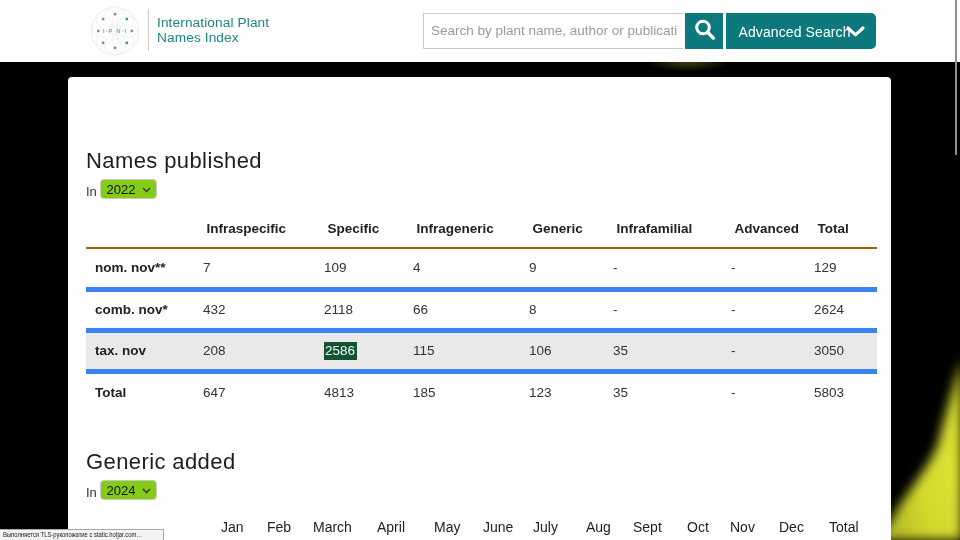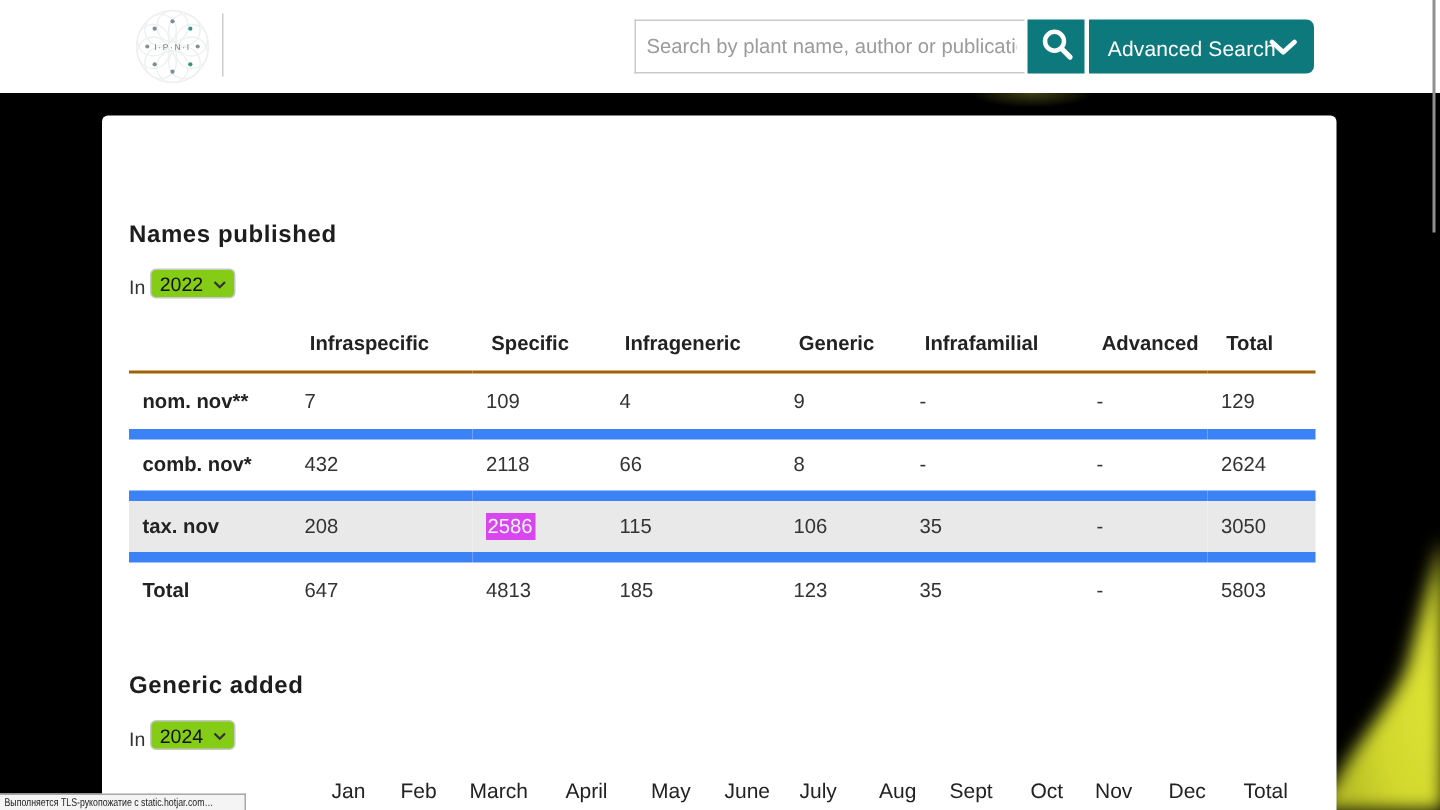--- a/index.html
+++ b/index.html
@@ -20,34 +20,34 @@
   #dark { position:absolute; left:0; top:62px; width:960px; height:478px; z-index:1;
     background:
       radial-gradient(ellipse 55px 13px at 688px 0px, rgba(125,125,42,0.5), rgba(0,0,0,0) 75%),
       #000;
   }
 
   
   #card { position:absolute; left:68px; top:77px; width:823px; height:463px; background:#fff; border-radius:4px 4px 0 0; z-index:2; }
   #cardhead { position:absolute; left:0; top:0; width:823px; height:48px; background:#f7f7f7; border-bottom:1px solid #e2e2e2; border-radius:4px 4px 0 0; }
   #cardhead .t { position:absolute; left:17px; top:13.5px; font-size:18.5px; font-weight:bold; letter-spacing:0.7px; color:#242424; }
-  h2.sec { position:absolute; left:18px; font-size:16px; font-weight:bold; color:#1d1d1d; letter-spacing:0.4px; }
+  h2.sec { position:absolute; left:18px; font-size:22px; font-weight:normal; color:#1d1d1d; letter-spacing:0.4px; }
   .inrow { position:absolute; left:18px; font-size:13px; color:#333;text-align:right; }
   .sel { position:absolute; width:57px; height:20px; background:#84cc16; border:1px solid #c8c8c8; border-radius:4px; font-size:13px; color:#101010; }
   .sel .v { position:absolute; left:5.5px; top:2px; }
   .sel svg { position:absolute; right:5px; top:6.5px; }
 
   
   #t1 { position:absolute; left:18px; top:132px; border-collapse:collapse; table-layout:fixed; width:791px; font-size:13.5px; color:#333; }
   #t1 th { font-weight:bold; color:#222; text-align:left; padding:0 0 0 12.5px; height:39px; border-bottom:2px solid #a16207; vertical-align:middle; }
-  #t1 td { padding:0 0 0 9px; height:41px; border-bottom:7px solid #3b82f6; vertical-align:middle; }
+  #t1 td { padding:0 0 0 9px; height:41px; border-bottom:5px solid #3b82f6; vertical-align:middle; }
   #t1 td.lbl { font-weight:bold; color:#222; }
   #t1 tr.last td { border-bottom:none; }
   #t1 tr.hl td { background:#e9e9e9; }
-  .selblue { background:#d946ef; color:#eef8ff; padding:1px 2px 2px 1px; }
+  .selblue { background:#14532d; color:#eef8ff; padding:1px 2px 2px 1px; }
 
   
   .mon { position:absolute; top:519px; font-size:14px; font-weight:normal; color:#222; line-height:17px; z-index:3; }
 
   
   #tooltip { position:absolute; left:0; top:529px; width:164px; height:11px; background:#f4f4f4; border:1px solid #a8a8a8; border-left:none; border-bottom:none; z-index:5; font-size:7.5px; color:#1a1a1a; line-height:10px; padding-left:3px; white-space:nowrap; overflow:visible; }
 
   
   #scrollthumb { position:absolute; left:955px; top:0; width:2px; height:155px; background:#909090; z-index:6; }
 </style>
@@ -91,20 +91,21 @@
         <circle cx="42.80" cy="27.00" r="1.4" fill="#8a8f96"></circle>
         <circle cx="37.88" cy="38.88" r="1.4" fill="#2f9688"></circle>
         <circle cx="26.00" cy="43.80" r="1.4" fill="#7d8c99"></circle>
         <circle cx="14.12" cy="38.88" r="1.4" fill="#7d8c99"></circle>
         <circle cx="9.20" cy="27.00" r="1.4" fill="#8a8f96"></circle>
         <circle cx="14.12" cy="15.12" r="1.4" fill="#7d8c99"></circle>
       </g>
     <text x="26" y="29.3" font-size="5.6" fill="#6d7a85" text-anchor="middle" letter-spacing="1.1">I·P·N·I</text>
   </svg>
   <div id="logodiv"></div>
+  <div id="sitetitle">International Plant<br>Names Index</div>
   <div id="searchbox">
       <span>Search by plant name, author or publication</span>
     </div>
   <div id="searchbtn">
     <svg width="38" height="36" viewBox="0 0 38 36">
       <circle cx="18" cy="14.5" r="6.3" fill="none" stroke="#fff" stroke-width="3"></circle>
       <line x1="22.6" y1="19.3" x2="28.4" y2="25.1" stroke="#fff" stroke-width="3.4" stroke-linecap="round"></line>
     </svg>
   </div>
   <div id="advbtn">

